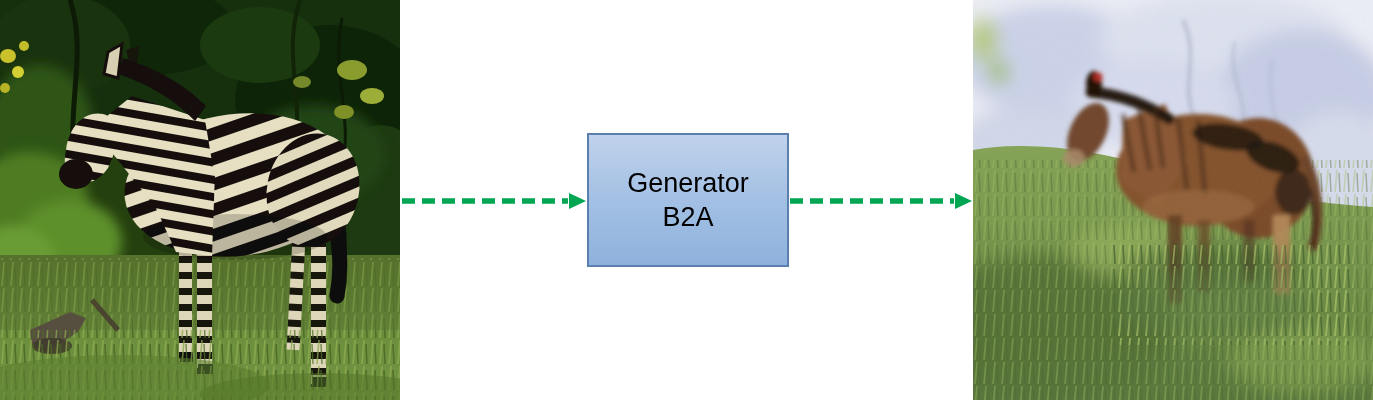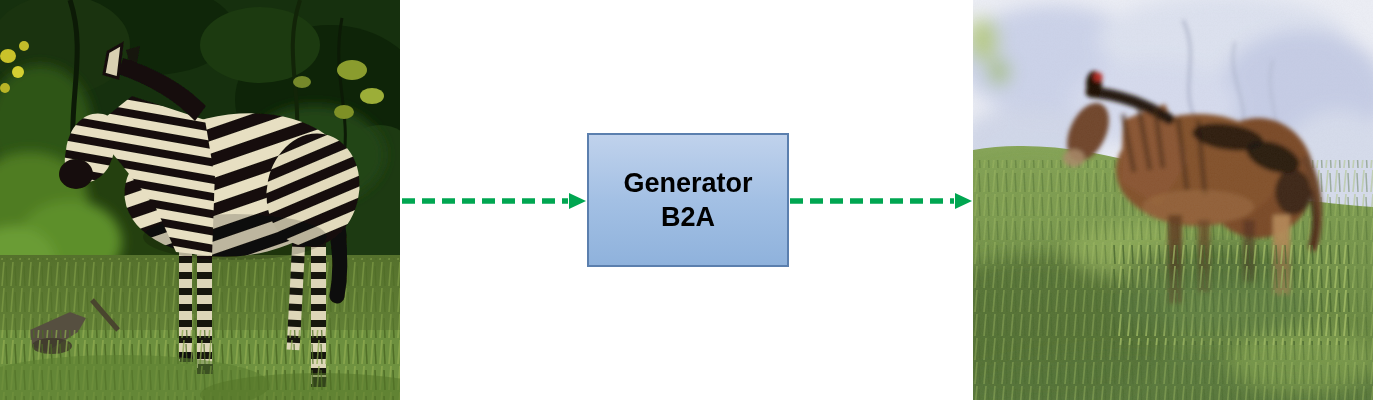--- a/index.html
+++ b/index.html
@@ -7,21 +7,21 @@
   .canvas{position:relative;width:1373px;height:400px;background:#ffffff;overflow:hidden;}
   .photo{position:absolute;top:0;width:400px;height:400px;}
   .photo svg{display:block;width:100%;height:100%;}
   .photo-left{left:0;}
   .photo-right{left:973px;}
   .gen-box{
     position:absolute;left:587px;top:133px;width:202px;height:134px;
     box-sizing:border-box;border:2px solid #5b7fae;
     background:linear-gradient(180deg,#c0d2ec 0%,#a3c0e4 50%,#8fb2dc 100%);
     display:flex;flex-direction:column;align-items:center;justify-content:center;
-    font-size:27px;line-height:34px;color:#000;text-align:center;font-weight:bold;
+    font-size:27px;line-height:34px;color:#000;text-align:center;
   }
   .arrow{position:absolute;top:188px;height:26px;}
   .arrow svg{display:block;width:100%;height:100%;}
   .arrow-left{left:400px;width:187px;}
   .arrow-right{left:789px;width:184px;}
 </style>
 </head>
 <body>
 
 <div class="canvas">

